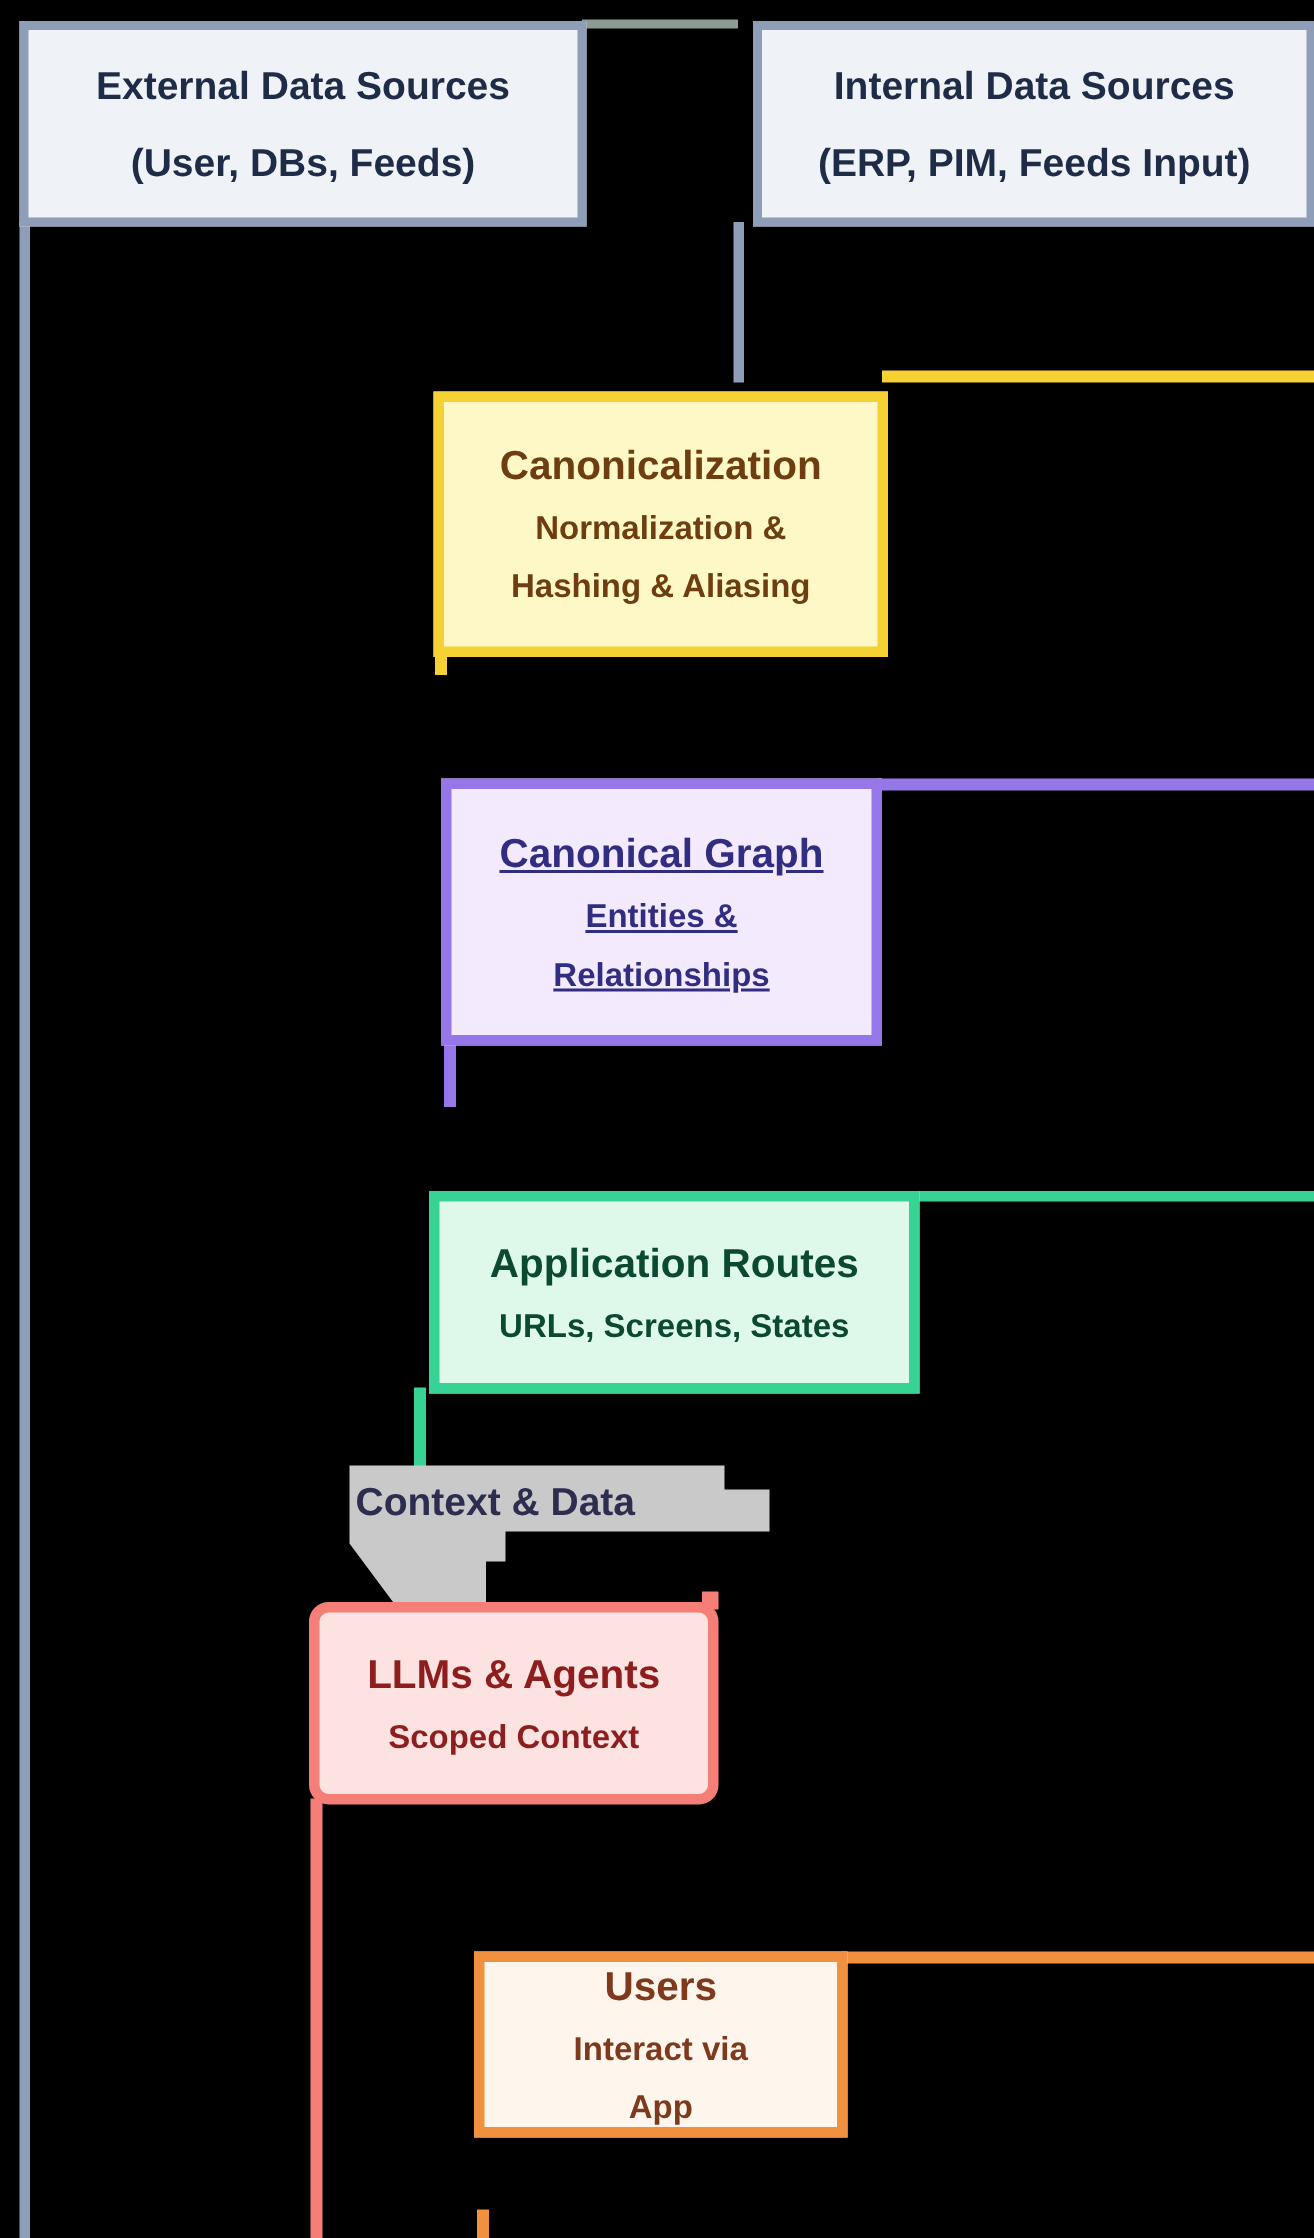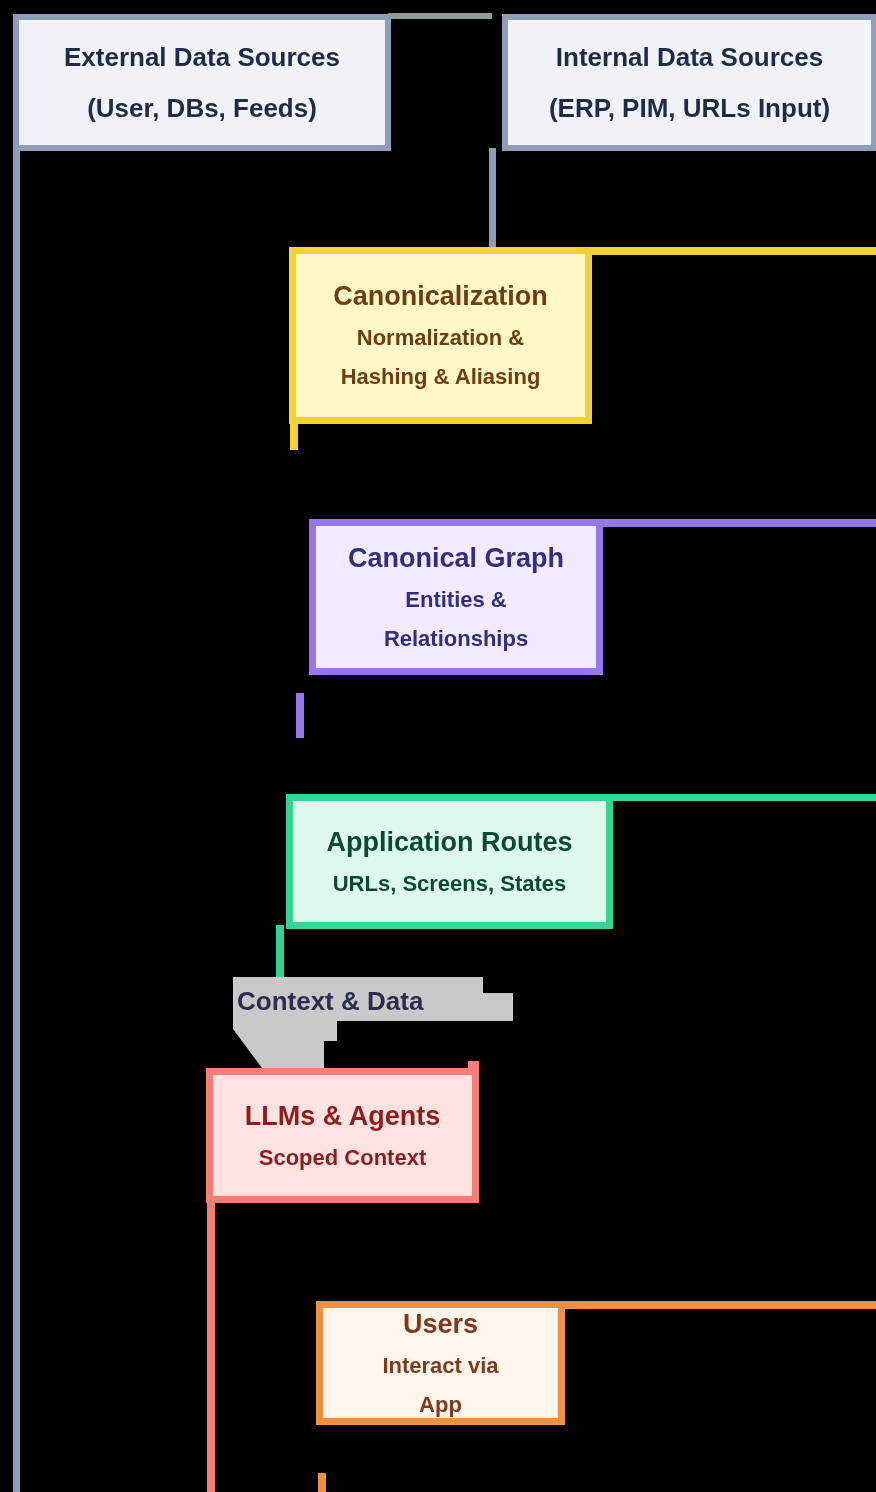--- a/index.html
+++ b/index.html
@@ -39,36 +39,36 @@
   .slate .title, .slate .sub { font-size: 26px; font-weight: 600; }
 
   
   .cbox { border-style: solid; border-width: 7px; gap: 13px; }
   .cbox .title { font-size: 27px; font-weight: 700; }
   .cbox .sub   { font-size: 22px; font-weight: 600; }
 
   .n-external { left: 13px;  top: 14px;   width: 378px; height: 137px; }
   .n-internal { left: 502px; top: 14px;   width: 375px; height: 137px; }
 
-  .n-canon  { left: 289px; top: 247px;  width: 303px; height: 177px;
+  .n-canon  { left: 289px; top: 261px;  width: 303px; height: 177px;
               border-color: var(--yellow-border,#f6d133);
               background: var(--yellow-fill,#fdf8c6);
               color: var(--yellow-text,#6f3e10); }
-  .n-graph  { left: 309px; top: 519px;  width: 294px; height: 156px;
+  .n-graph  { left: 294px; top: 519px;  width: 294px; height: 178px;
               border-color: var(--purple-border,#9577e9);
               background: var(--purple-fill,#f4eafe);
-              color: var(--purple-text,#312e81); }
+              color: var(--purple-text,#312e81); text-decoration: underline; }
   .n-routes { left: 286px; top: 794px;  width: 327px; height: 135px;
               border-color: var(--green-border,#37d395);
               background: var(--green-fill,#def9e9);
               color: var(--green-text,#0b4a31); }
   .n-llms   { left: 206px; top: 1068px; width: 273px; height: 135px;
               border-color: var(--red-border,#f57e76);
               background: var(--red-fill,#fde2e2);
-              color: var(--red-text,#8e1e1e); }
+              color: var(--red-text,#8e1e1e); border-radius: 13px; }
   .n-users  { left: 316px; top: 1301px; width: 249px; height: 124px;
               border-color: var(--orange-border,#f19140);
               background: var(--orange-fill,#fef6ec);
               color: var(--orange-text,#7f3a1e); }
 
   .edge-label {
     position: absolute;
     z-index: 3;
     left: 237px; top: 981px;
     height: 40px;
@@ -114,21 +114,21 @@
     <rect x="318" y="1473" width="8" height="19" style="fill:var(--orange-border)"></rect>
   </svg>
 
   <div class="node slate n-external">
     <div class="title">External Data Sources</div>
     <div class="sub">(User, DBs, Feeds)</div>
   </div>
 
   <div class="node slate n-internal">
     <div class="title">Internal Data Sources</div>
-    <div class="sub">(ERP, PIM, URLs Input)</div>
+    <div class="sub">(ERP, PIM, Feeds Input)</div>
   </div>
 
   <div class="node cbox n-canon">
     <div class="title">Canonicalization</div>
     <div class="sub">Normalization &amp;</div>
     <div class="sub">Hashing &amp; Aliasing</div>
   </div>
 
   <div class="node cbox n-graph">
     <div class="title">Canonical Graph</div>

